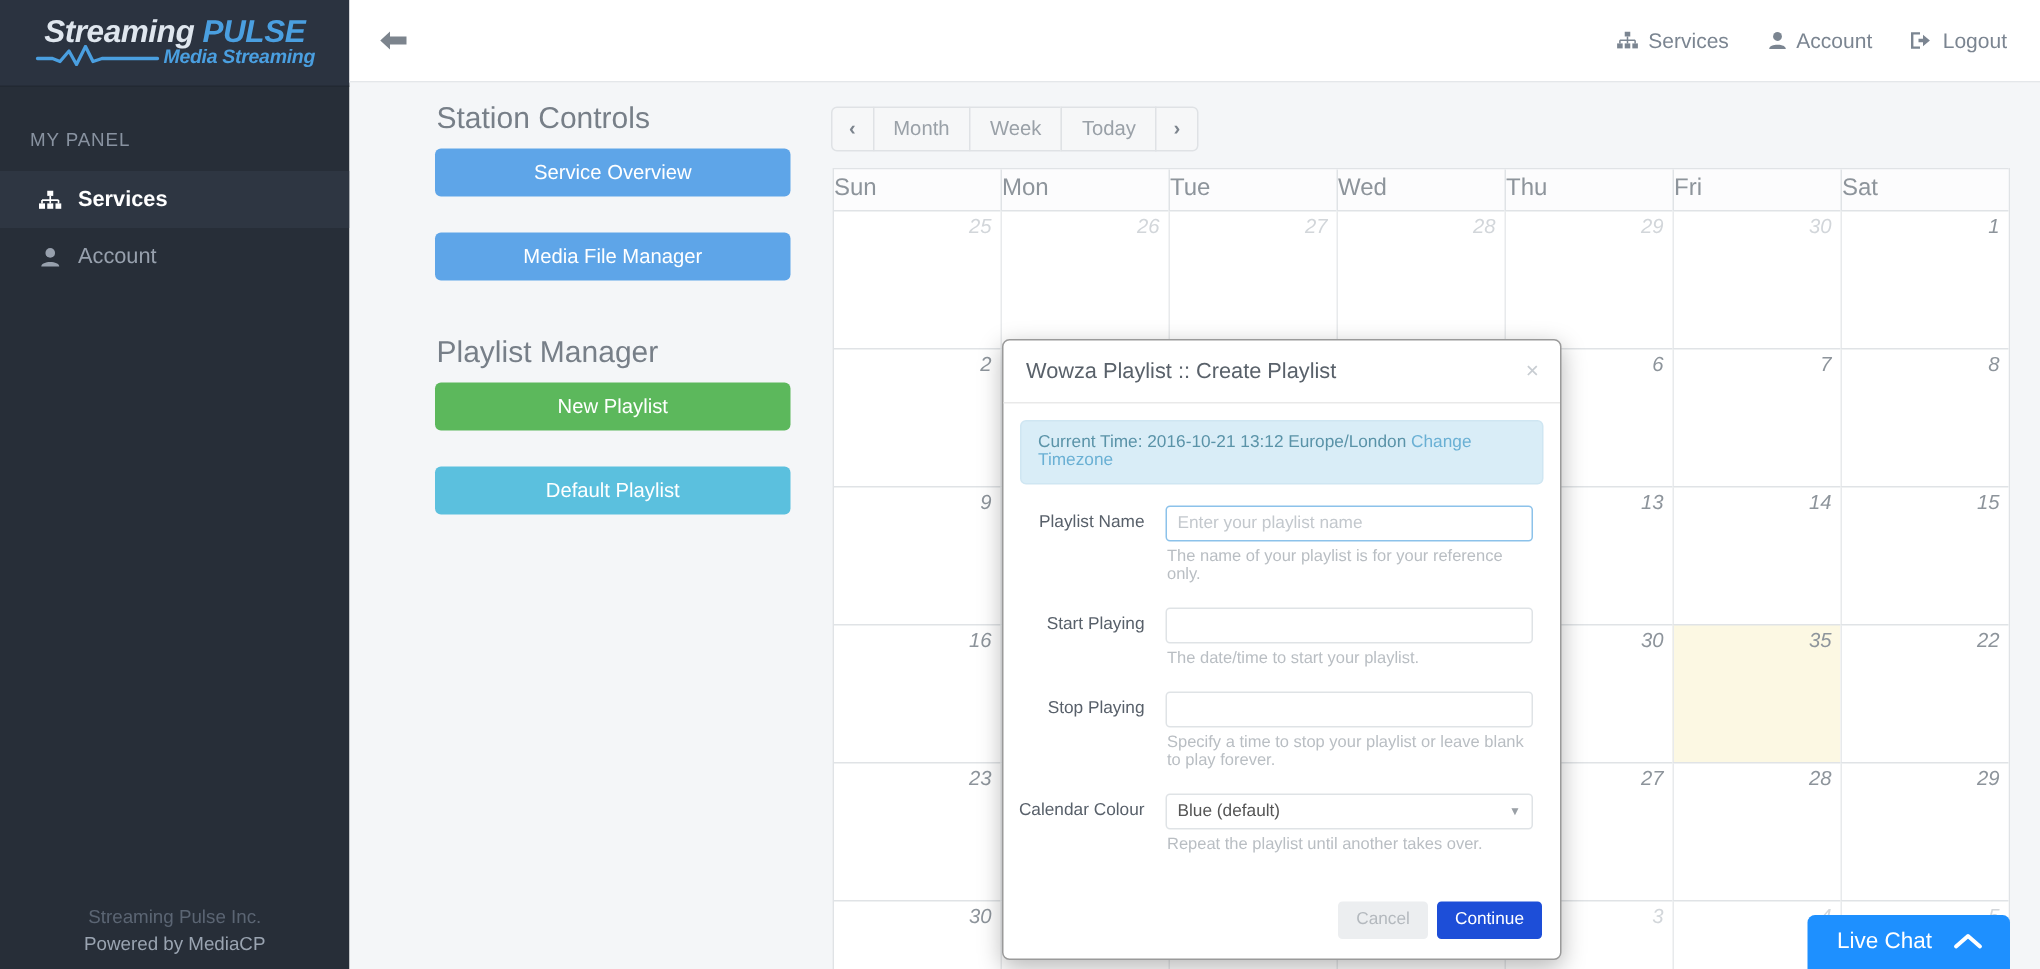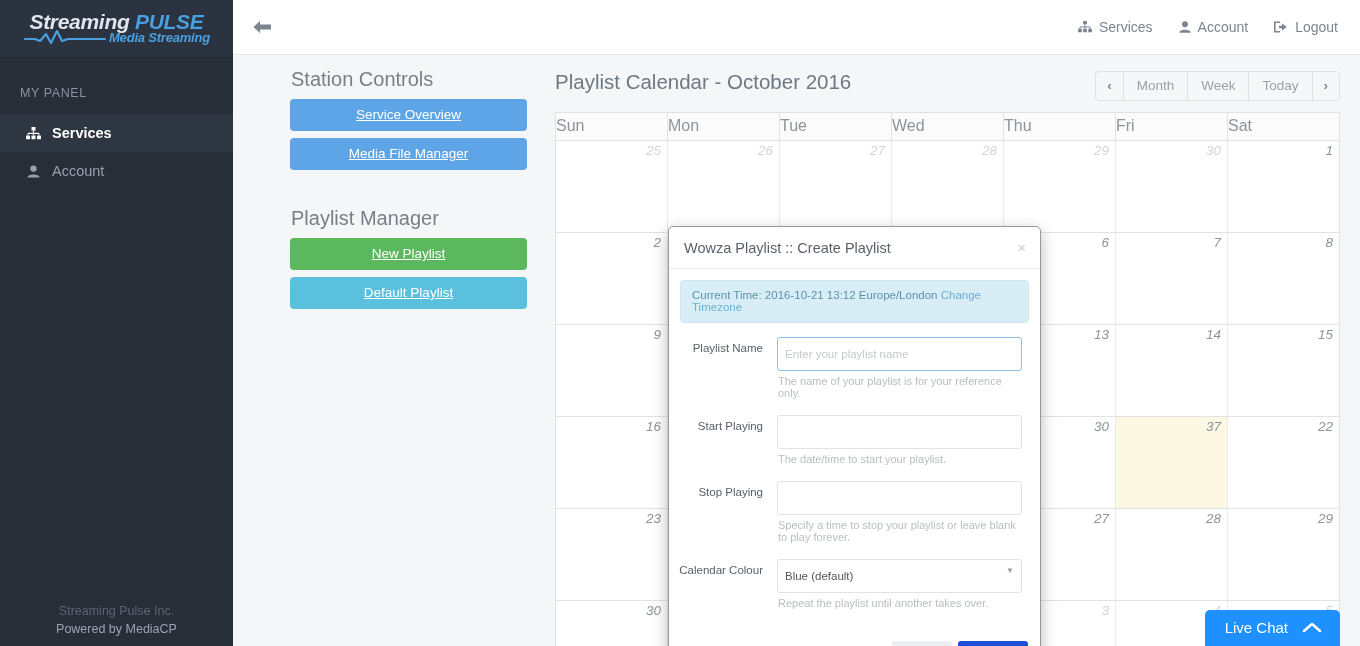--- a/index.html
+++ b/index.html
@@ -76,25 +76,24 @@
   
   .content { display: flex; padding: 13px 20px 0 57px; gap: 28px; }
   .left-col { width: 237px; flex: 0 0 237px; }
   .sec-title {
     font-size: 20px; color: #777f88; font-weight: normal;
     margin: 0 0 8px 1px;
   }
   .sec-title.second { margin-top: 37px; }
   .btn-block {
     display: block; width: 100%; text-align: center;
-    padding: 8px 0 9px; margin-bottom: 7px;
+    padding: 8px 0 9px; margin-bottom: 24px;
     border: none; border-radius: 4px;
     color: #ffffff; font-size: 13.5px; cursor: pointer;
     font-family: "Liberation Sans", sans-serif;
-    text-decoration: underline;
   }
   .btn-blue { background: #5ea5e8; }
   .btn-green { background: #5cb85c; }
   .btn-teal { background: #5bc0de; }
 
   .right-col { flex: 1; position: relative; }
   .cal-head { display: flex; align-items: flex-start; justify-content: space-between; }
   .cal-title { font-size: 20.5px; color: #6f7780; font-weight: normal; padding-top: 2px; }
   .btn-group { display: flex; margin-top: 3px; }
   .bg-btn {
@@ -156,21 +155,21 @@
     margin: 0 2px 14px;
   }
   .alert-info a { color: #6ab0d4; text-decoration: none; }
   .form-row { display: flex; margin-bottom: 2px; }
   .form-label {
     width: 99px; flex: 0 0 99px; text-align: right;
     font-size: 11.5px; color: #58606a; padding: 5px 14px 0 0;
   }
   .form-field { flex: 1; padding-right: 9px; }
   .inp {
-    width: 100%; height: 34px;
+    width: 100%; height: 24px;
     border: 1px solid #dfe3e6; border-radius: 3px;
     font-size: 11.5px; color: #555; padding: 0 7px;
     font-family: "Liberation Sans", sans-serif;
     background: #fff; outline: none;
   }
   .inp.focused { border-color: #8cc2ea; }
   .inp::placeholder { color: #c3c8cd; }
   .help {
     font-size: 11px; color: #b9bec3; margin: 4px 0 14px 1px;
   }
@@ -293,21 +292,20 @@
         <button class="btn-block btn-blue">Service Overview</button>
         <button class="btn-block btn-blue">Media File Manager</button>
 
         <div class="sec-title second">Playlist Manager</div>
         <button class="btn-block btn-green">New Playlist</button>
         <button class="btn-block btn-teal">Default Playlist</button>
       </div>
 
       <div class="right-col">
         <div class="cal-head">
-          <div class="cal-title">Playlist Calendar - October 2016</div>
           <div class="btn-group">
             <button class="bg-btn arrow">‹</button>
             <button class="bg-btn">Month</button>
             <button class="bg-btn">Week</button>
             <button class="bg-btn">Today</button>
             <button class="bg-btn arrow">›</button>
           </div>
         </div>
 
         <div class="calendar">
@@ -347,21 +345,21 @@
                 <div class="cal-cell"><span>13</span></div>
                 <div class="cal-cell"><span>14</span></div>
                 <div class="cal-cell"><span>15</span></div>
               </div>
               <div class="cal-row">
                 <div class="cal-cell"><span>16</span></div>
                 <div class="cal-cell"><span>17</span><div class="ev ev-blue" style="top: 58px;"></div><div class="ev ev-green" style="top: 28px;"></div></div>
                 <div class="cal-cell"><span>18</span></div>
                 <div class="cal-cell"><span>19</span></div>
                 <div class="cal-cell"><span>30</span></div>
-                <div class="cal-cell today"><span>37</span></div>
+                <div class="cal-cell today"><span>35</span></div>
                 <div class="cal-cell"><span>22</span></div>
               </div>
               <div class="cal-row">
                 <div class="cal-cell"><span>23</span></div>
                 <div class="cal-cell"><span>24</span></div>
                 <div class="cal-cell"><span>25</span></div>
                 <div class="cal-cell"><span>26</span></div>
                 <div class="cal-cell"><span>27</span></div>
                 <div class="cal-cell"><span>28</span></div>
                 <div class="cal-cell"><span>29</span></div>

